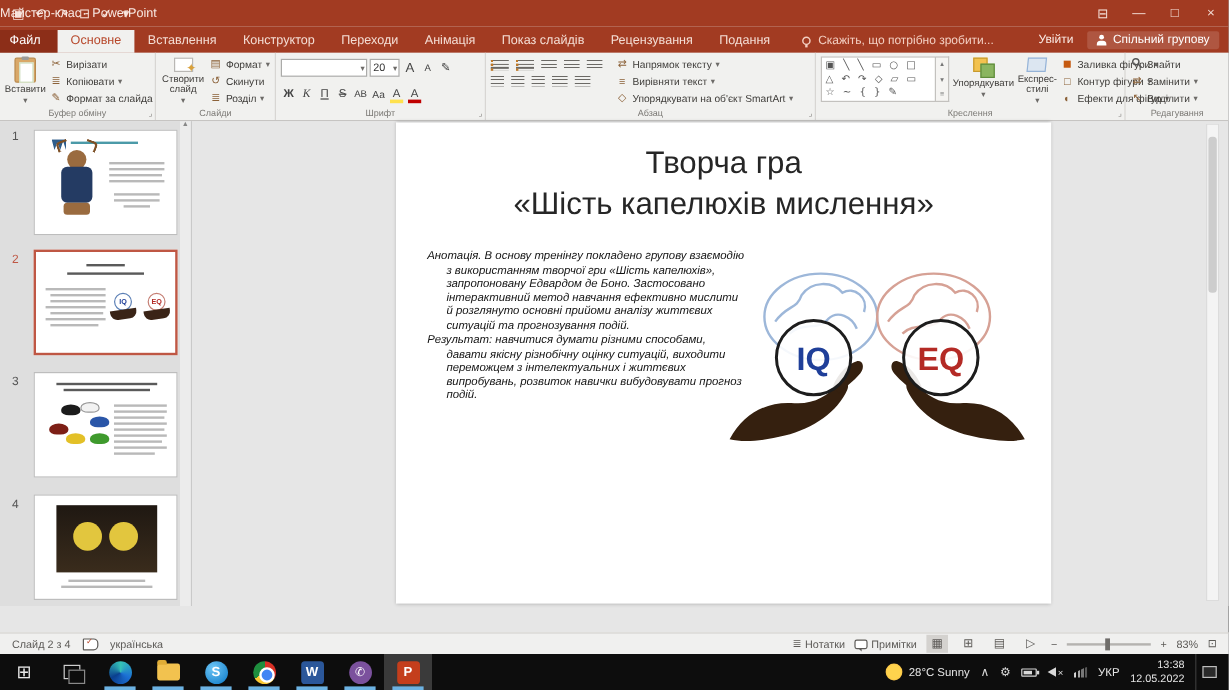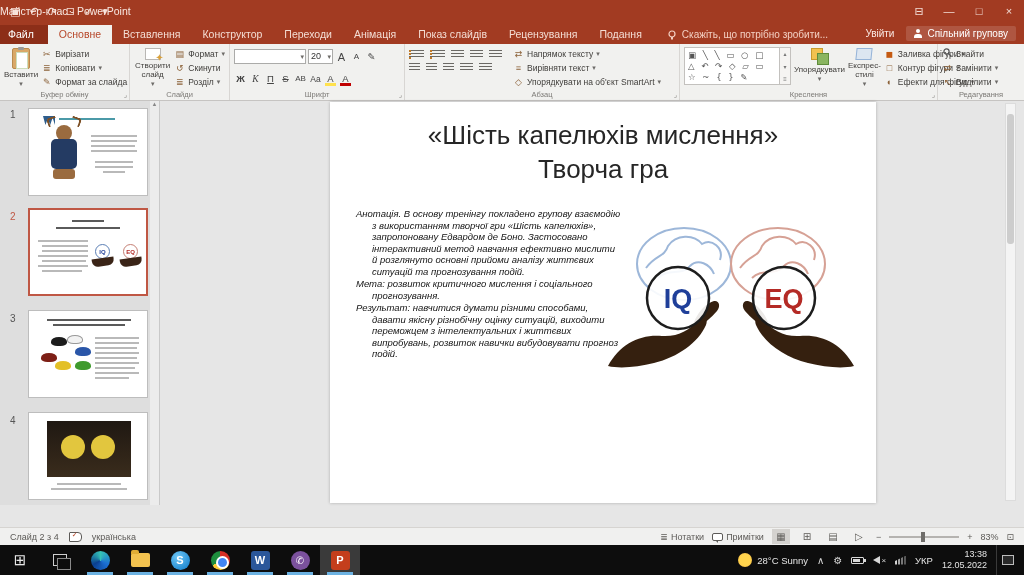--- a/index.html
+++ b/index.html
@@ -460,26 +460,25 @@
         <div class="tline" style="left:22px; top:75px; width:76px;"></div>
       </div>
 
       <div class="panel-scroll">
         <div class="pup">▲</div>
       </div>
     </div>
 
     <div class="slide">
       <div class="slide-title">
+        <div>Творча гра</div>
         <div>«Шість капелюхів мислення»</div>
-        <div>Творча гра</div>
       </div>
       <div class="slide-body">
         <div class="para">Анотація. В основу тренінгу покладено групову взаємодію з використанням творчої гри «Шість капелюхів», запропоновану Едвардом де Боно. Застосовано інтерактивний метод навчання ефективно мислити й розглянуто основні прийоми аналізу життєвих ситуацій та прогнозування подій.</div>
-        <div class="para">Мета: розвиток критичного мислення і соціального прогнозування.</div>
         <div class="para">Результат: навчитися думати різними способами, давати якісну різнобічну оцінку ситуацій, виходити переможцем з інтелектуальних і життєвих випробувань, розвиток навички вибудовувати прогноз подій.</div>
       </div>
       <div class="slide-img">
         <svg width="250" height="168" viewBox="0 0 250 168">
 
           <g stroke="#9db7d9" fill="none" stroke-width="2">
             <ellipse cx="78" cy="58" rx="47" ry="36"></ellipse>
             <path d="M40,62 C50,48 58,52 62,40 C70,28 88,28 96,38 C106,32 118,42 114,54"></path>
             <path d="M52,72 C62,62 76,70 84,60 C92,52 104,58 108,68"></path>
           </g>

